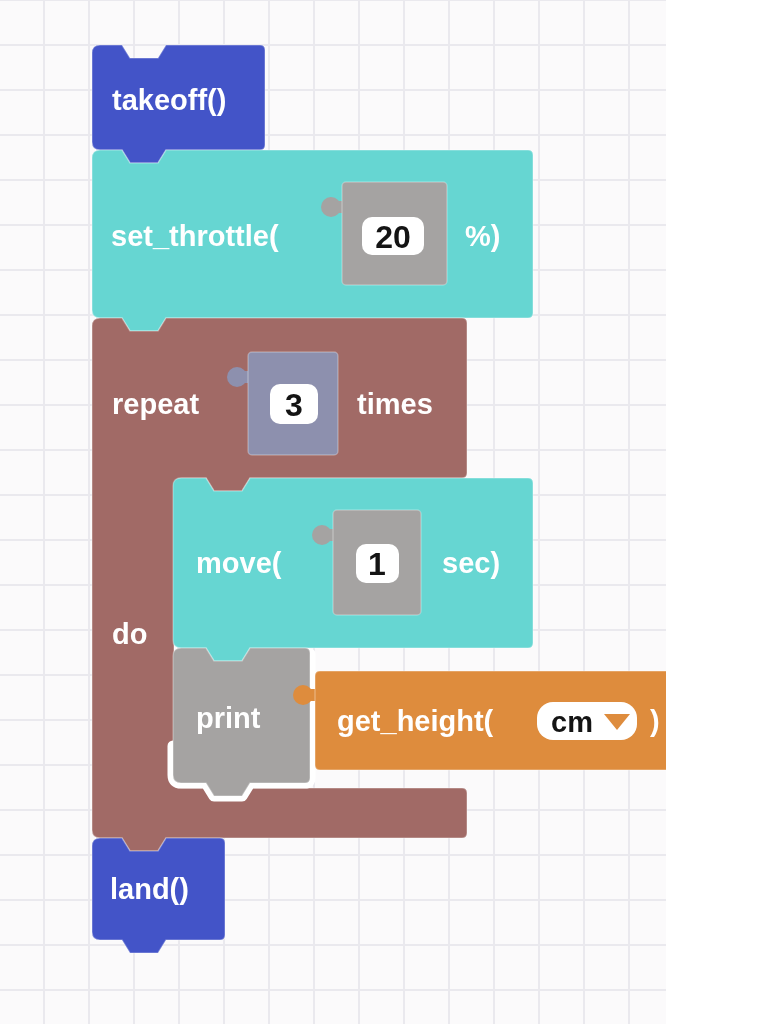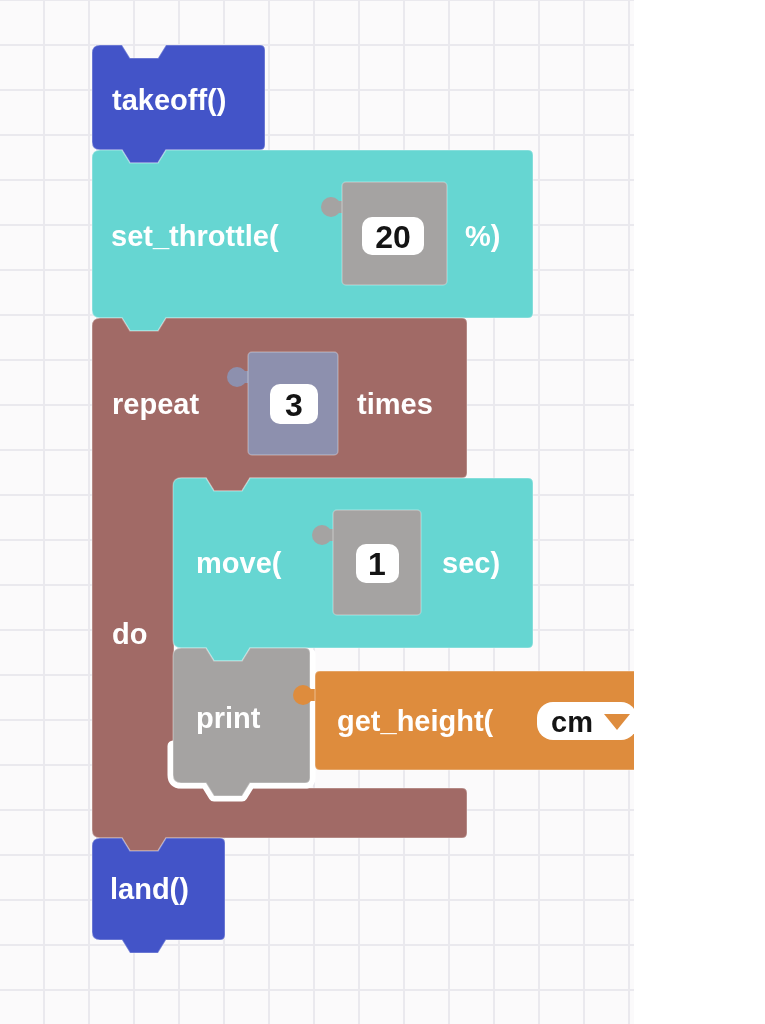--- a/index.html
+++ b/index.html
@@ -8,20 +8,21 @@
     width: 634px;
     height: 1024px;
     background-color: #fbfafb;
     background-image:
       linear-gradient(#eae9ee 2px, transparent 2px),
       linear-gradient(90deg, #eae9ee 2px, transparent 2px);
     background-size: 45px 45px;
     background-position: -2px -1px;
     overflow: hidden;
     font-family: "Liberation Sans", sans-serif;
+    padding-left: 32px;
   }
   svg { position: absolute; left: 0; top: 0; }
   .block-label {
     font-family: "Liberation Sans", sans-serif;
     font-weight: bold;
     font-size: 29px;
     fill: #ffffff;
   }
   .field-num {
     font-family: "Liberation Sans", sans-serif;

